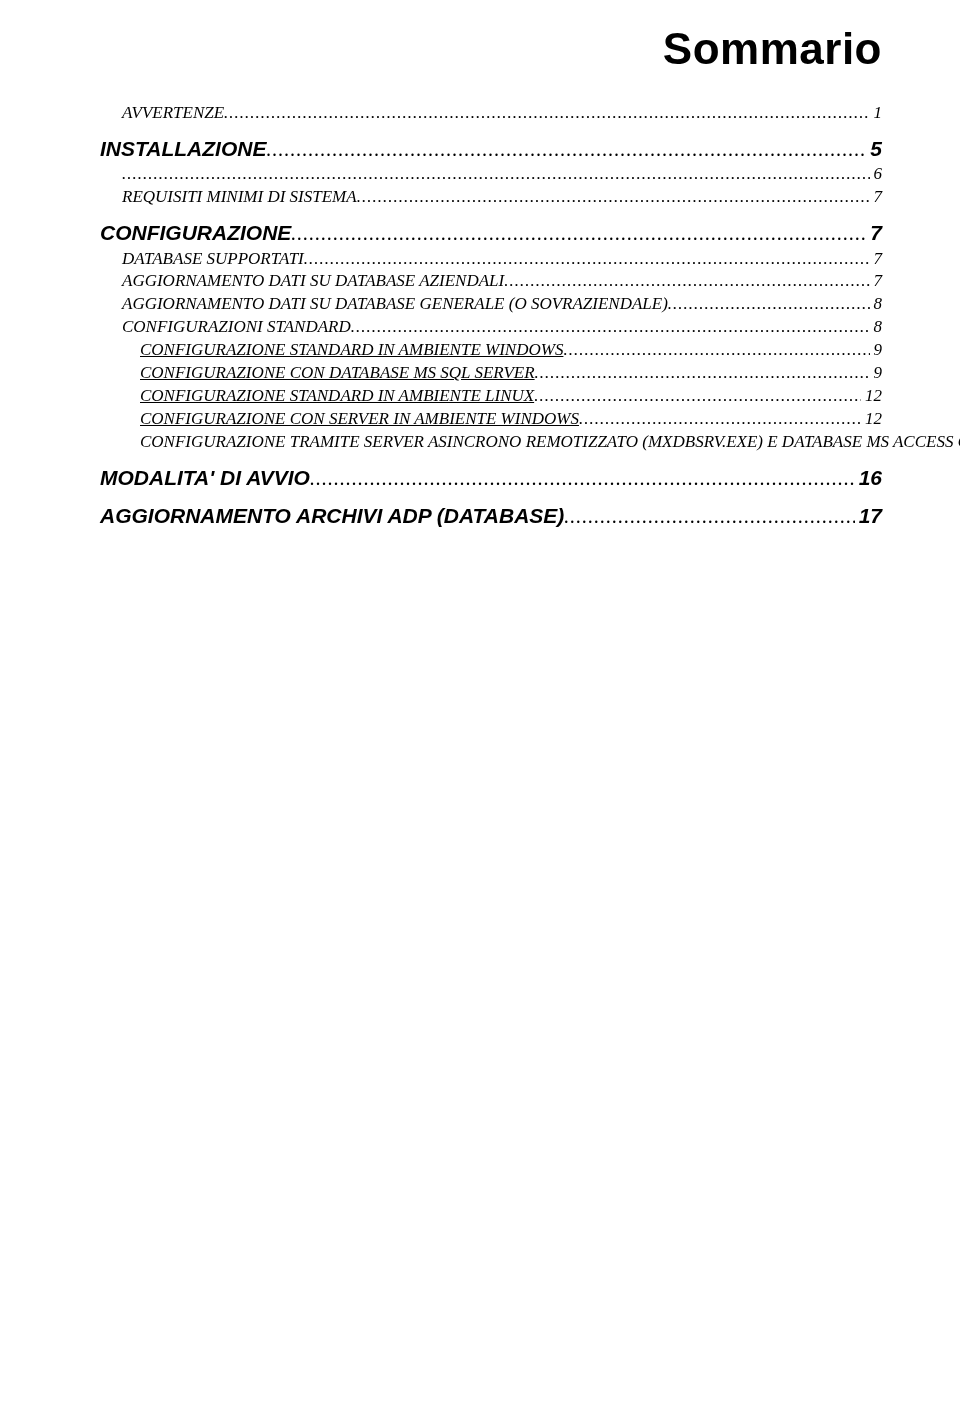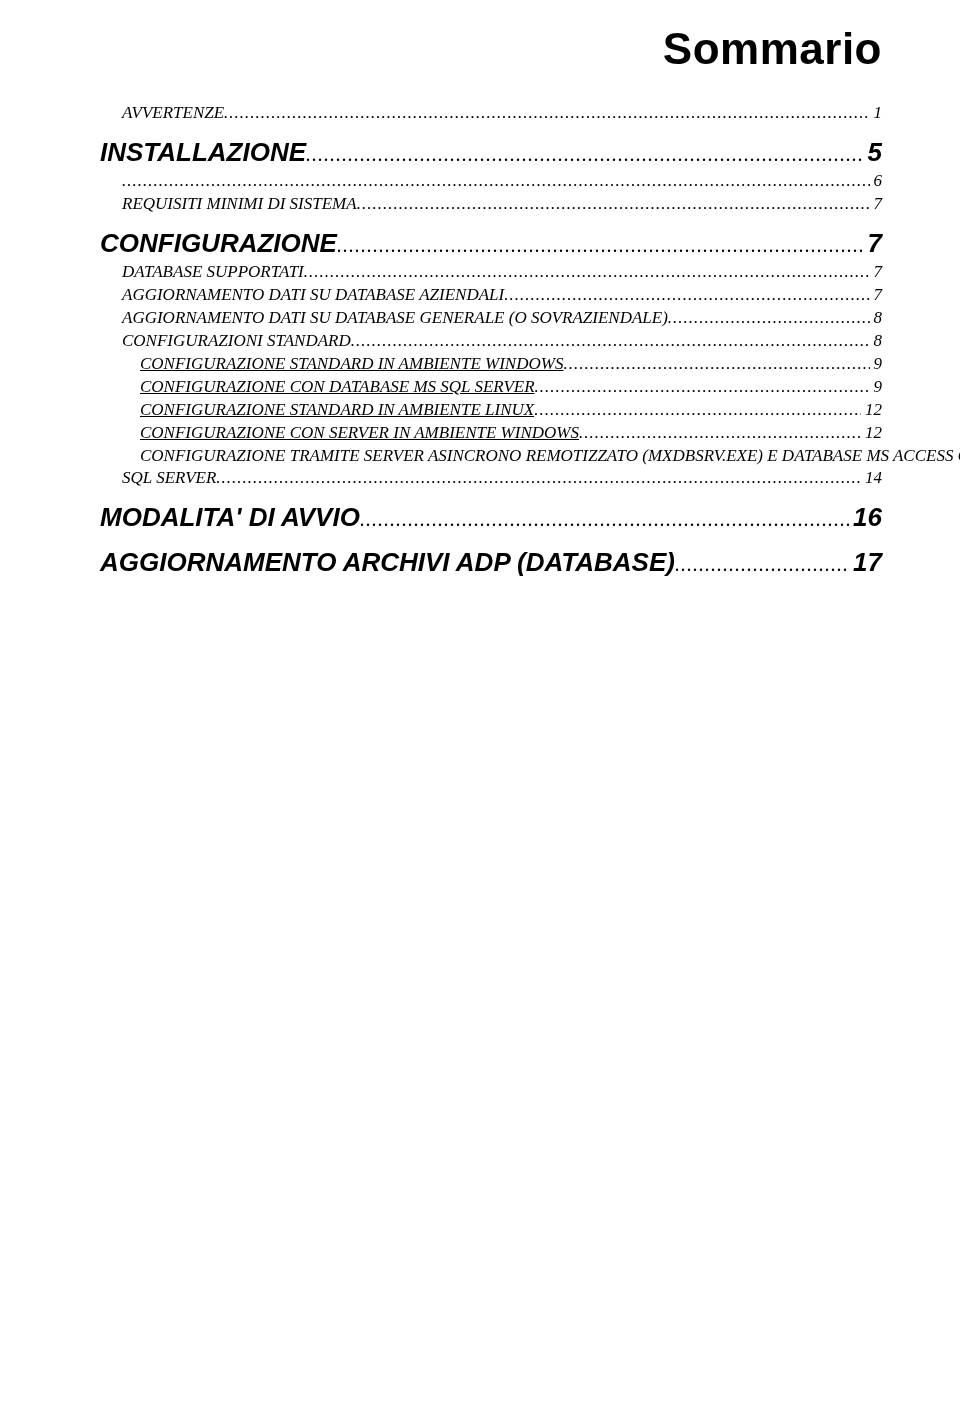--- a/index.html
+++ b/index.html
@@ -56,21 +56,21 @@
   .serif { font-family: "Times New Roman", Times, serif; }
   .sans  { font-family: Arial, Helvetica, sans-serif; }
   .bold  { font-weight: 700; }
   .under { text-decoration: underline; }
 
   .lvl-sec   { margin-left: 22px; font-size: 20px; }
   .lvl-item  { margin-left: 44px; font-size: 17px; }
   .lvl-sub   { margin-left: 62px; font-size: 17px; }
   .gap-md { height: 10px; }
 
-  .sec-title { font-size: 26px; }
+  .sec-title { font-size: 21px; }
 </style>
 </head>
 <body>
 
 <div class="page">
   <h1 class="title">Sommario</h1>
   <div class="toc" id="toc">
       <div class="row lvl-item">
         <span class="label serif">AVVERTENZE</span>
         <span class="leader"></span>
@@ -133,25 +133,20 @@
         <span class="pg serif ">12</span>
       </div>
       <div class="row lvl-sub">
         <span class="label serif under">CONFIGURAZIONE CON SERVER IN AMBIENTE WINDOWS</span>
         <span class="leader"></span>
         <span class="pg serif ">12</span>
       </div>
       <div class="row lvl-sub">
         <span class="label serif">CONFIGURAZIONE TRAMITE SERVER ASINCRONO REMOTIZZATO (MXDBSRV.EXE) E DATABASE MS ACCESS O</span>
       </div>
-      <div class="row lvl-item">
-        <span class="label serif">SQL SERVER</span>
-        <span class="leader"></span>
-        <span class="pg serif">14</span>
-      </div>
       <div class="gap-md"></div>
       <div class="row lvl-sec">
         <span class="label sans bold sec-title">MODALITA' DI AVVIO</span>
         <span class="leader"></span>
         <span class="pg sans bold sec-title">16</span>
       </div>
       <div class="gap-md"></div>
       <div class="row lvl-sec">
         <span class="label sans bold sec-title">AGGIORNAMENTO ARCHIVI ADP (DATABASE)</span>
         <span class="leader"></span>

